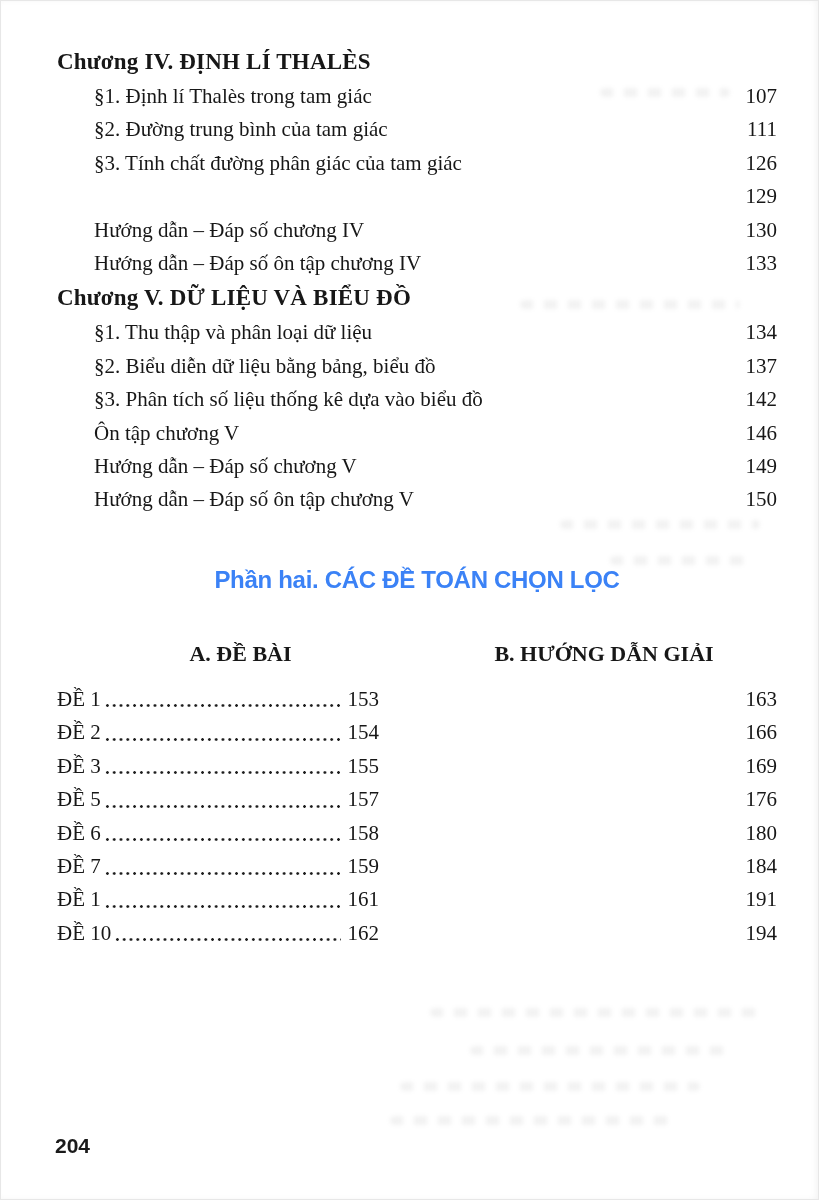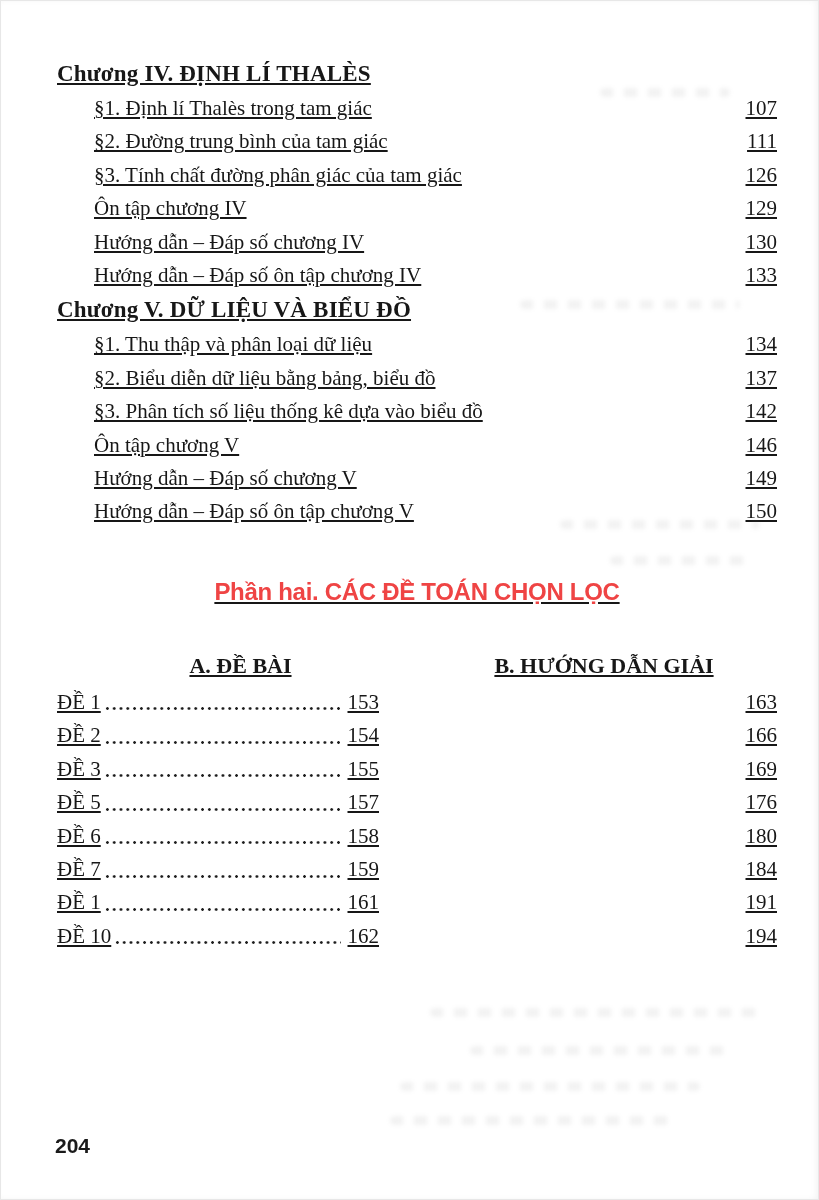--- a/index.html
+++ b/index.html
@@ -15,22 +15,21 @@
     background: #ffffff;
     box-shadow: inset 0 0 0 1px #e7e7e7, inset -3px 0 6px rgba(0,0,0,0.05);
     overflow: hidden;
     font-family: "Liberation Serif", serif;
     color: #171717;
   }
   .content {
     position: absolute;
     left: 57px;
     right: 42px;
-    top: 56px;
-    text-decoration: underline;
+    top: 44px;
   }
   .chapter-title {
     margin: 0;
     font-size: 23px;
     font-weight: bold;
     line-height: 36px;
     letter-spacing: 0.2px;
     white-space: nowrap;
   }
   .toc-entries {
@@ -57,42 +56,42 @@
     font-size: 21px;
   }
   .part-title {
     margin: 48px 0 0 0;
     text-align: center;
     font-family: "Liberation Sans", sans-serif;
     font-weight: bold;
     font-size: 24px;
     line-height: 30px;
     letter-spacing: -0.3px;
-    color: #ef4444;
+    color: #3b82f6;
   }
   .cols-header {
     display: flex;
     margin-top: 44px;
     font-weight: bold;
     font-size: 22px;
     line-height: 30px;
     white-space: nowrap;
     text-align: center;
   }
   .col-a-header {
     flex: 0 0 322px;
     padding-left: 45px;
     box-sizing: border-box;
   }
   .col-b-header {
     flex: 1 1 auto;
     padding-left: 52px;
     box-sizing: border-box;
   }
-  .exam-rows { margin-top: 5px; }
+  .exam-rows { margin-top: 14px; }
   .exam-row {
     display: flex;
     line-height: 33.4px;
     font-size: 21px;
   }
   .cell-a {
     flex: 0 0 322px;
     display: flex;
     align-items: stretch;
     white-space: nowrap;
@@ -142,21 +141,20 @@
         <span>§2. Đường trung bình của tam giác</span>
         <span class="leader"></span>
         <span class="pnum">111</span>
       </div>
       <div class="toc-row">
         <span>§3. Tính chất đường phân giác của tam giác</span>
         <span class="leader"></span>
         <span class="pnum">126</span>
       </div>
       <div class="toc-row">
-        <span>Ôn tập chương IV</span>
         <span class="leader"></span>
         <span class="pnum">129</span>
       </div>
       <div class="toc-row">
         <span>Hướng dẫn – Đáp số chương IV</span>
         <span class="leader"></span>
         <span class="pnum">130</span>
       </div>
       <div class="toc-row">
         <span>Hướng dẫn – Đáp số ôn tập chương IV</span>

